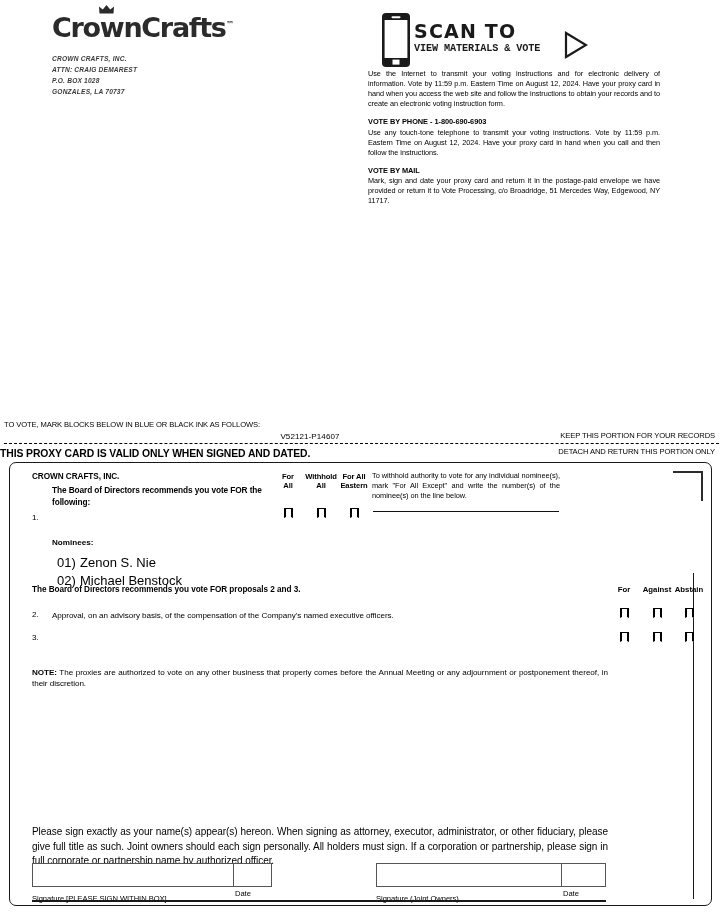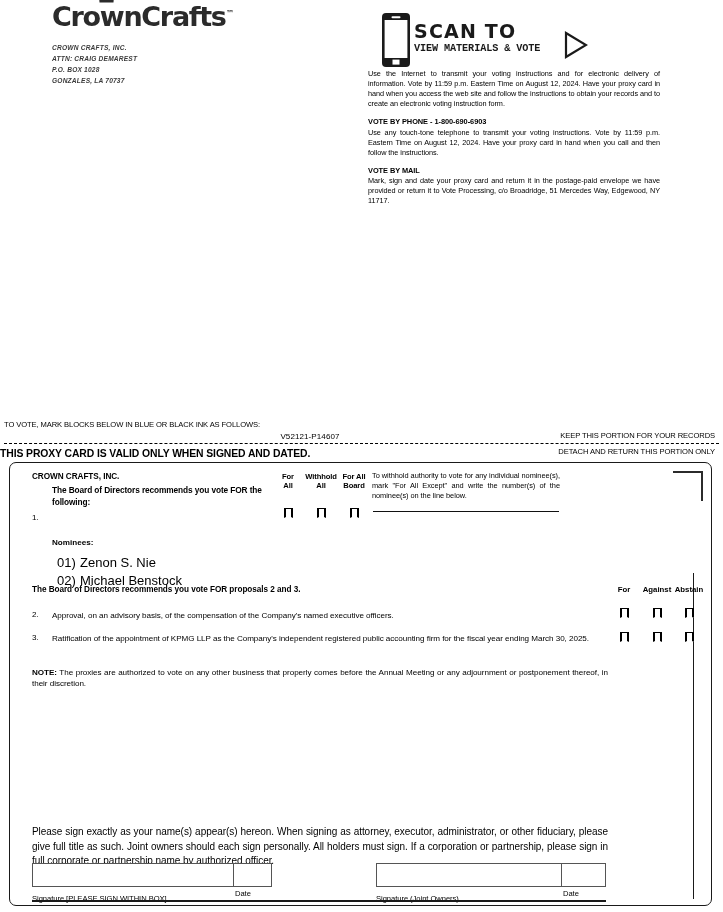--- a/index.html
+++ b/index.html
@@ -13,21 +13,21 @@
     position: relative;
     font-family: "Liberation Sans", sans-serif;
     color: #000;
     -webkit-font-smoothing: antialiased;
   }
 
   
   #top-section { position: absolute; left: 0; top: 0; width: 723px; height: 418px; }
 
   
-  #logo-block { position: absolute; left: 52px; top: 3px; width: 250px; }
+  #logo-block { position: absolute; left: 52px; top: 14px; width: 250px; }
   .logo-wordmark {
     font-family: "DejaVu Sans", sans-serif;
     font-size: 27px;
     font-weight: bold;
     letter-spacing: -1.3px;
     color: #2b2b2b;
     line-height: 1;
     white-space: nowrap;
     position: relative;
   }
@@ -450,21 +450,21 @@
   <div class="col-head col-head-group" id="ch-forall">
     <div>For</div>
     <div>All</div>
   </div>
   <div class="col-head col-head-group" id="ch-withhold">
     <div>Withhold</div>
     <div>All</div>
   </div>
   <div class="col-head col-head-group" id="ch-except">
     <div>For All</div>
-    <div>Board</div>
+    <div>Eastern</div>
   </div>
 
   <div id="withhold-text">To withhold authority to vote for any individual nominee(s), mark "For All Except" and write the number(s) of the nominee(s) on the line below.</div>
   <div id="write-in-line"></div>
 
   <div id="item-1-num">1.</div>
   <div id="nominees-label">Nominees:</div>
   <div id="nominees-list">
     <div class="nominee-row"><span class="nominee-num">01)</span><span>Zenon S. Nie</span></div>
     <div class="nominee-row"><span class="nominee-num">02)</span><span>Michael Benstock</span></div>
@@ -481,21 +481,20 @@
     </div>
 
   <div id="recommend-2">The Board of Directors recommends you vote FOR proposals 2 and 3.</div>
   <div class="fa-col-head" id="fh-for">For</div>
   <div class="fa-col-head" id="fh-against">Against</div>
   <div class="fa-col-head" id="fh-abstain">Abstain</div>
 
   <div class="prop-num" id="prop-2-num">2.</div>
   <div class="prop-text" id="prop-2-text">Approval, on an advisory basis, of the compensation of the Company's named executive officers.</div>
   <div class="prop-num" id="prop-3-num">3.</div>
-  <div class="prop-text" id="prop-3-text">Ratification of the appointment of KPMG LLP as the Company's independent registered public accounting firm for the fiscal year ending March 30, 2025.</div>
 
   <div class="fa-box-slot" id="p2-for">
       <div class="vote-box"></div>
     </div>
   <div class="fa-box-slot" id="p2-against">
       <div class="vote-box"></div>
     </div>
   <div class="fa-box-slot" id="p2-abstain">
       <div class="vote-box"></div>
     </div>

